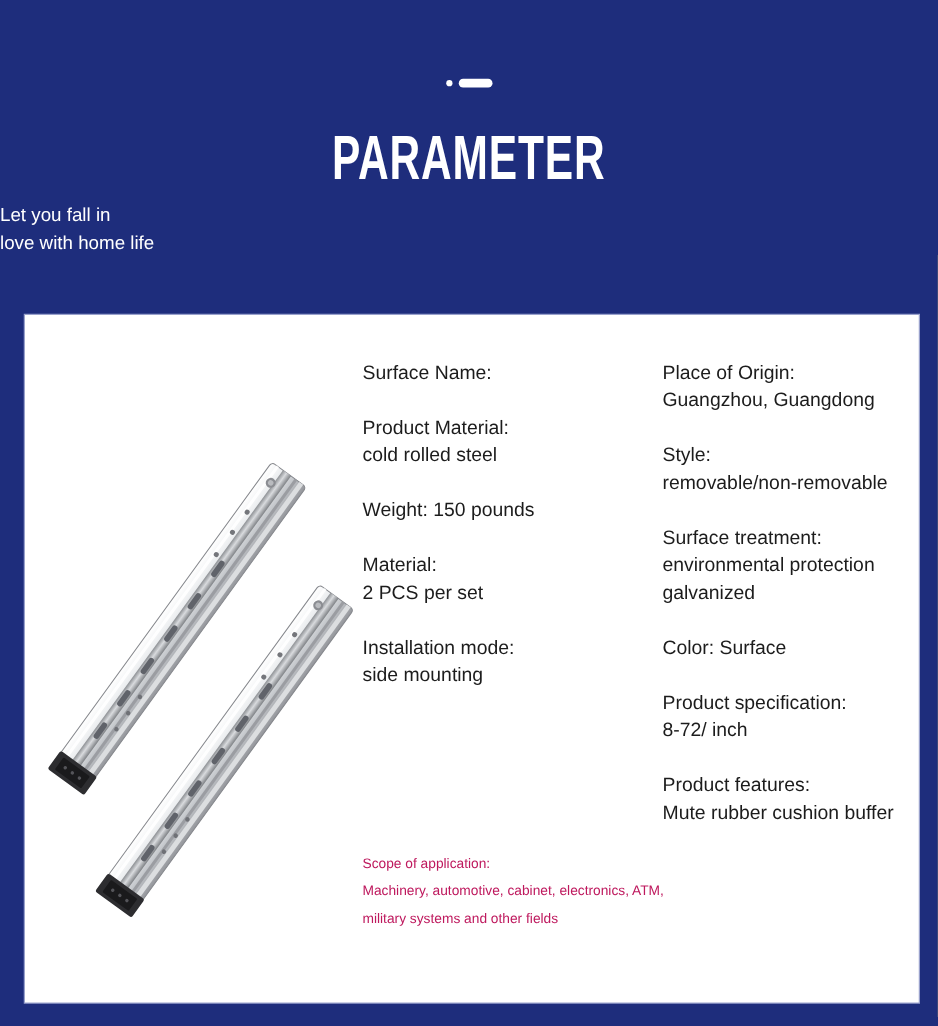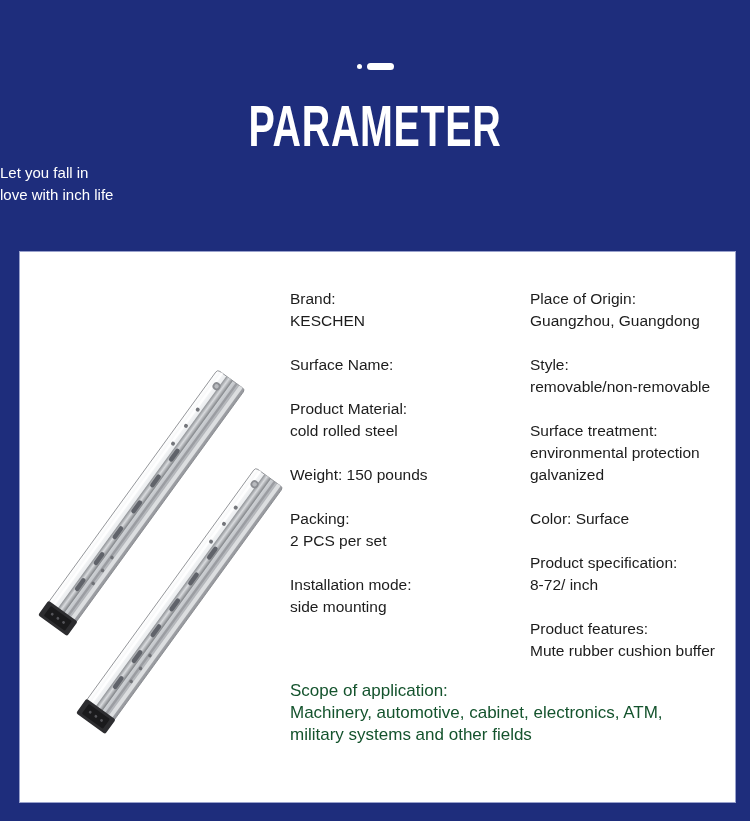--- a/index.html
+++ b/index.html
@@ -16,21 +16,21 @@
     position:absolute;top:63px;left:0;width:100%;
     display:flex;justify-content:center;align-items:center;gap:5px;
   }
   .deco .dot{width:5px;height:5px;border-radius:50%;background:#ffffff;}
   .deco .dash{width:27px;height:7px;border-radius:4px;background:#ffffff;}
 
   
   .title{
     position:absolute;top:101px;left:0;width:100%;margin:0;
     text-align:center;color:#ffffff;
-    font-size:58px;line-height:50px;font-weight:bold;
+    font-size:50px;line-height:50px;font-weight:bold;
   }
   .title .condense{
     display:inline-block;
     transform:scaleX(0.68);
     transform-origin:center;
     letter-spacing:1px;
     white-space:nowrap;
   }
   .subtitle{
     position:absolute;top:162px;left:0;width:100%;
@@ -52,40 +52,40 @@
     position:absolute;top:36px;
     font-size:15.5px;line-height:22px;color:#1c1c1c;
   }
   .col-left{left:270px;width:215px;}
   .col-right{left:510px;width:225px;}
   .block{margin:0 0 22px 0;}
   .line{display:block;white-space:nowrap;}
 
   .scope{
     position:absolute;left:270px;top:428px;
-    font-size:17px;line-height:22px;color:#14532d;
+    font-size:11px;line-height:22px;color:#be185d;
   }
 </style>
 </head>
 <body>
 
 <div class="page">
 
   <div class="deco">
     <span class="dot"></span>
     <span class="dash"></span>
   </div>
 
   <h1 class="title">
     <span class="condense">PARAMETER</span>
   </h1>
 
   <div class="subtitle">
     <div>Let you fall in</div>
-    <div>love with inch life</div>
+    <div>love with home life</div>
   </div>
 
   <div class="card">
 
     <svg class="product-img" width="280" height="425" viewBox="0 0 280 425" xmlns="http://www.w3.org/2000/svg">
       <defs>
         <linearGradient id="gSteel" x1="0" y1="0" x2="0" y2="1">
           <stop offset="0" stop-color="#ffffff"></stop>
           <stop offset="0.3" stop-color="#eceef0"></stop>
           <stop offset="0.65" stop-color="#c4c7cb"></stop>
@@ -126,35 +126,31 @@
           <circle cx="7" cy="17" r="1.4" fill="#55555a"></circle>
           <circle cx="7" cy="24" r="1.4" fill="#55555a"></circle>
         </g>
       </defs>
       <use href="#rail" transform="translate(20,282) rotate(-54)"></use>
       <use href="#rail" transform="translate(58,380) rotate(-54)"></use>
     </svg>
 
     <div class="col col-left">
       <p class="block">
-        <span class="line">Brand:</span>
-        <span class="line">KESCHEN</span>
-      </p>
-      <p class="block">
         <span class="line">Surface Name:</span>
       </p>
       <p class="block">
         <span class="line">Product Material:</span>
         <span class="line">cold rolled steel</span>
       </p>
       <p class="block">
         <span class="line">Weight: 150 pounds</span>
       </p>
       <p class="block">
-        <span class="line">Packing:</span>
+        <span class="line">Material:</span>
         <span class="line">2 PCS per set</span>
       </p>
       <p class="block">
         <span class="line">Installation mode:</span>
         <span class="line">side mounting</span>
       </p>
     </div>
 
     <div class="col col-right">
       <p class="block">

